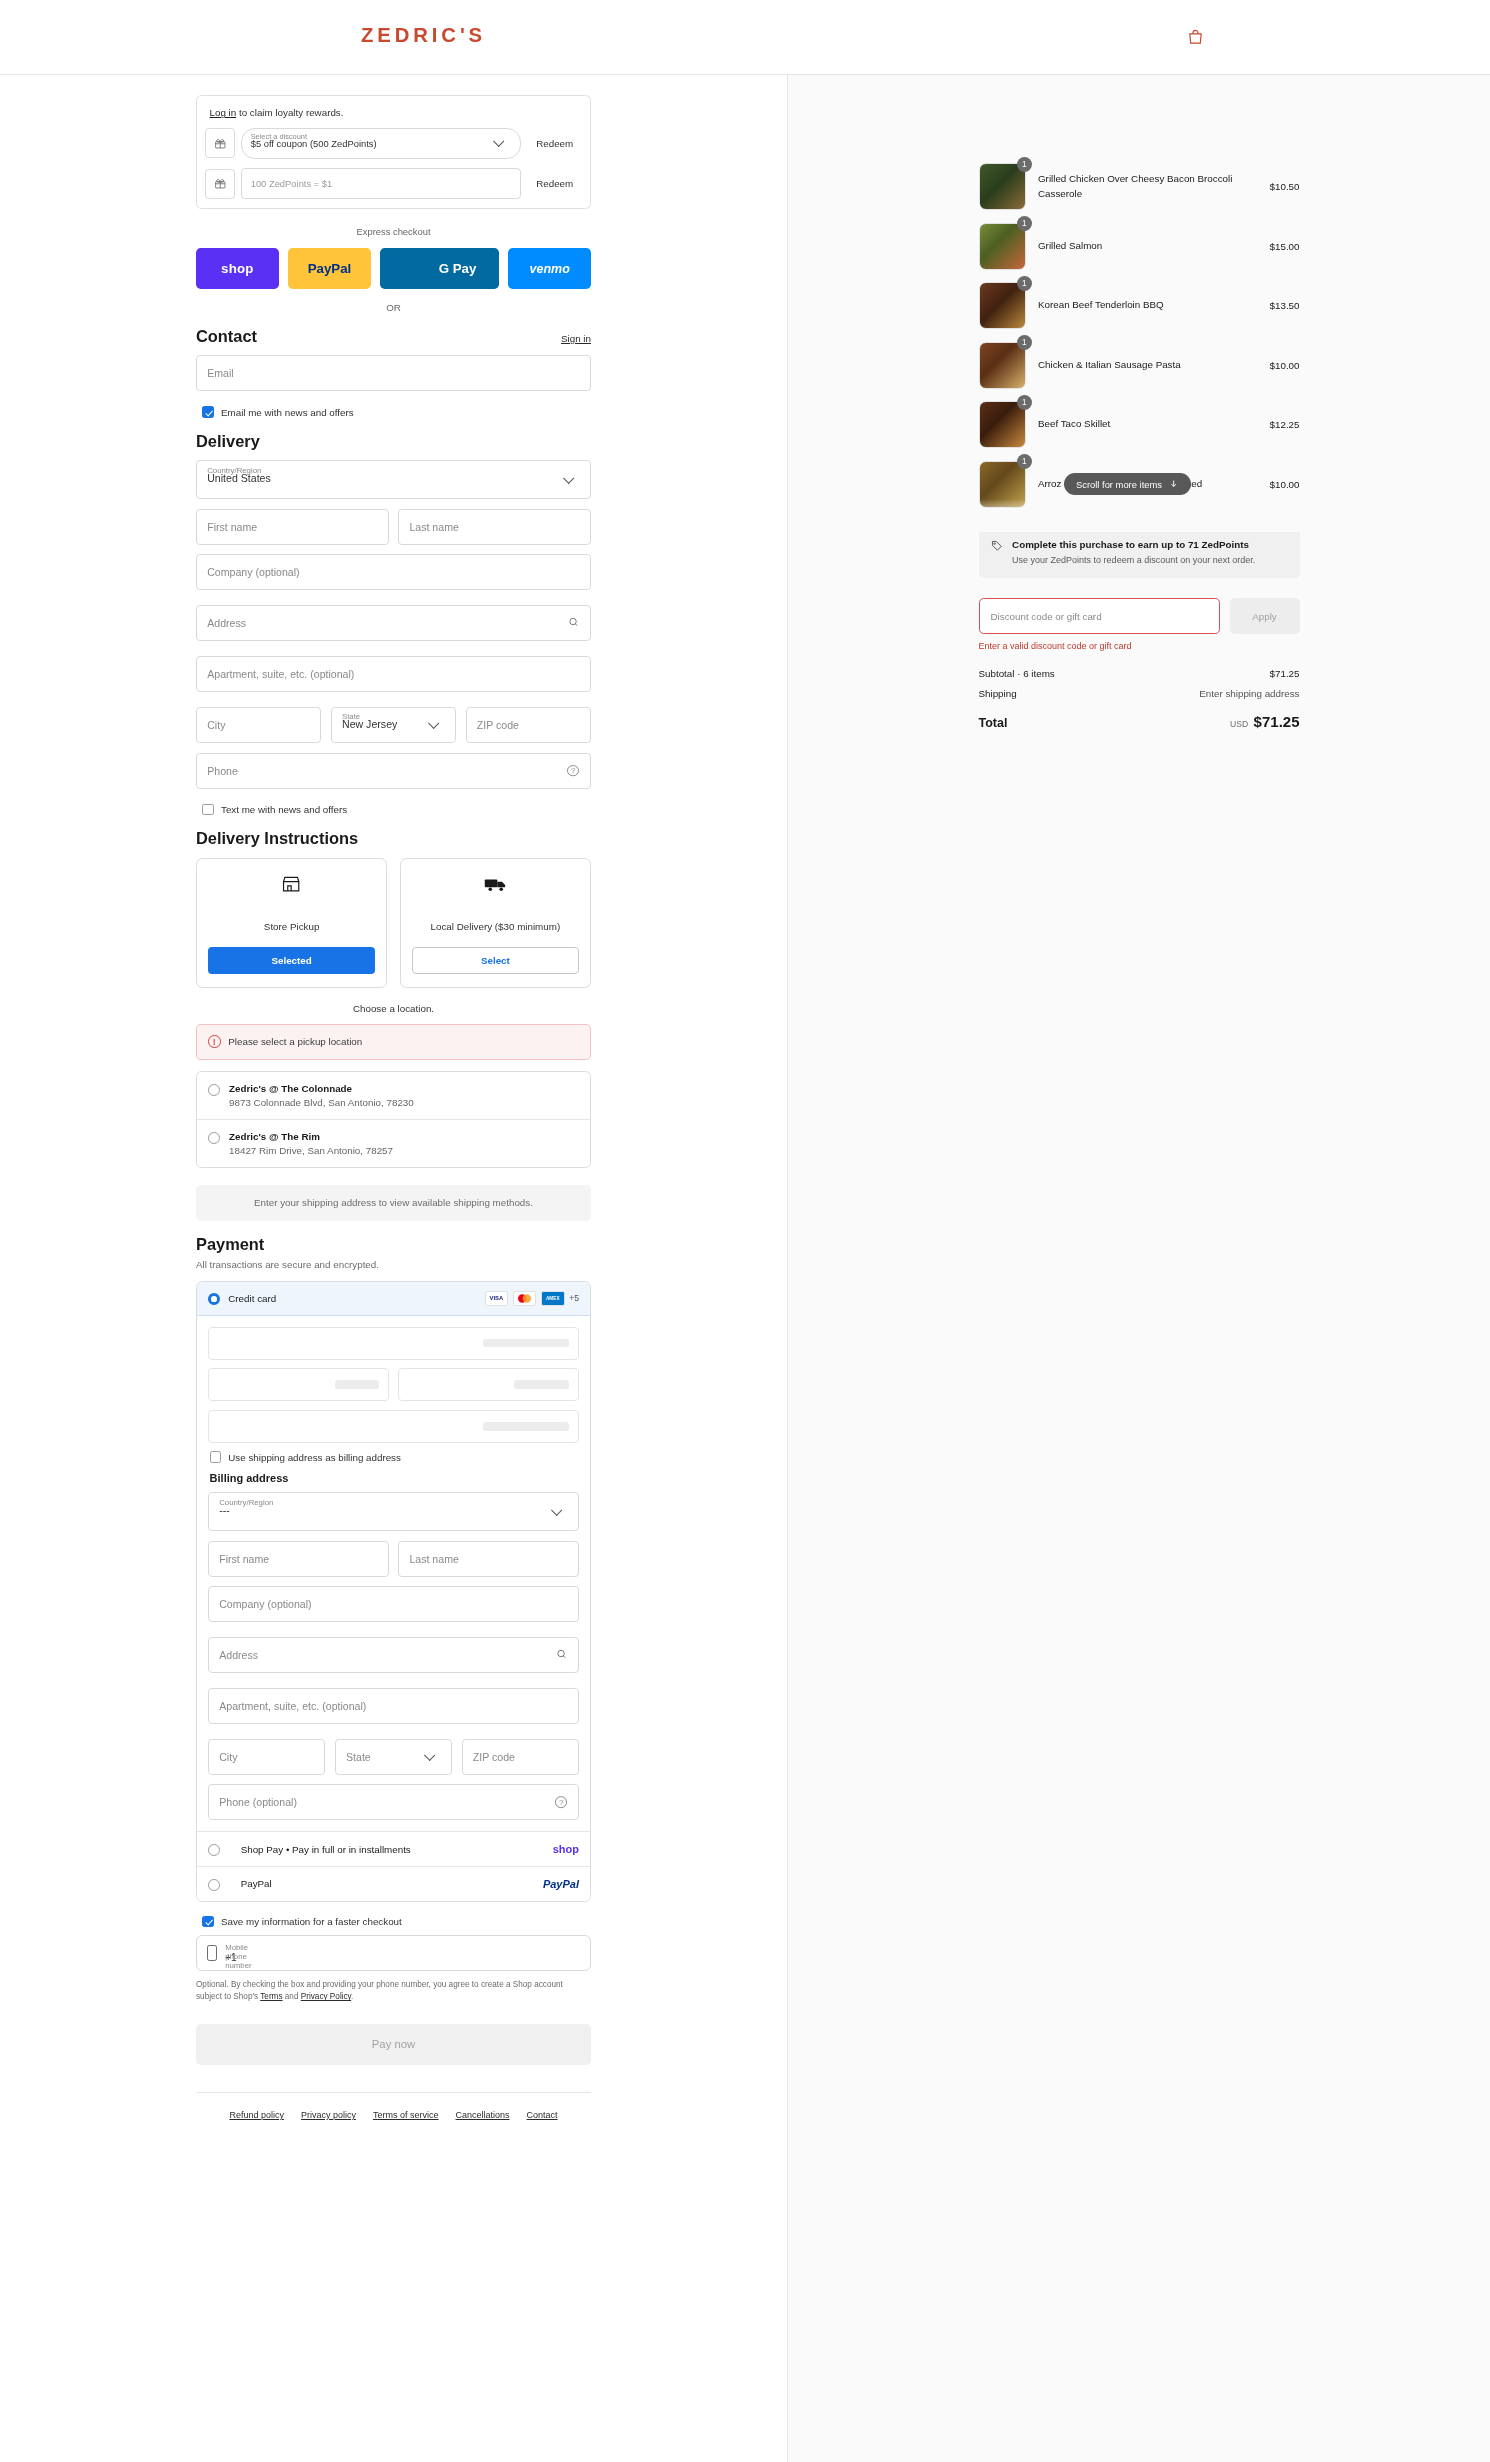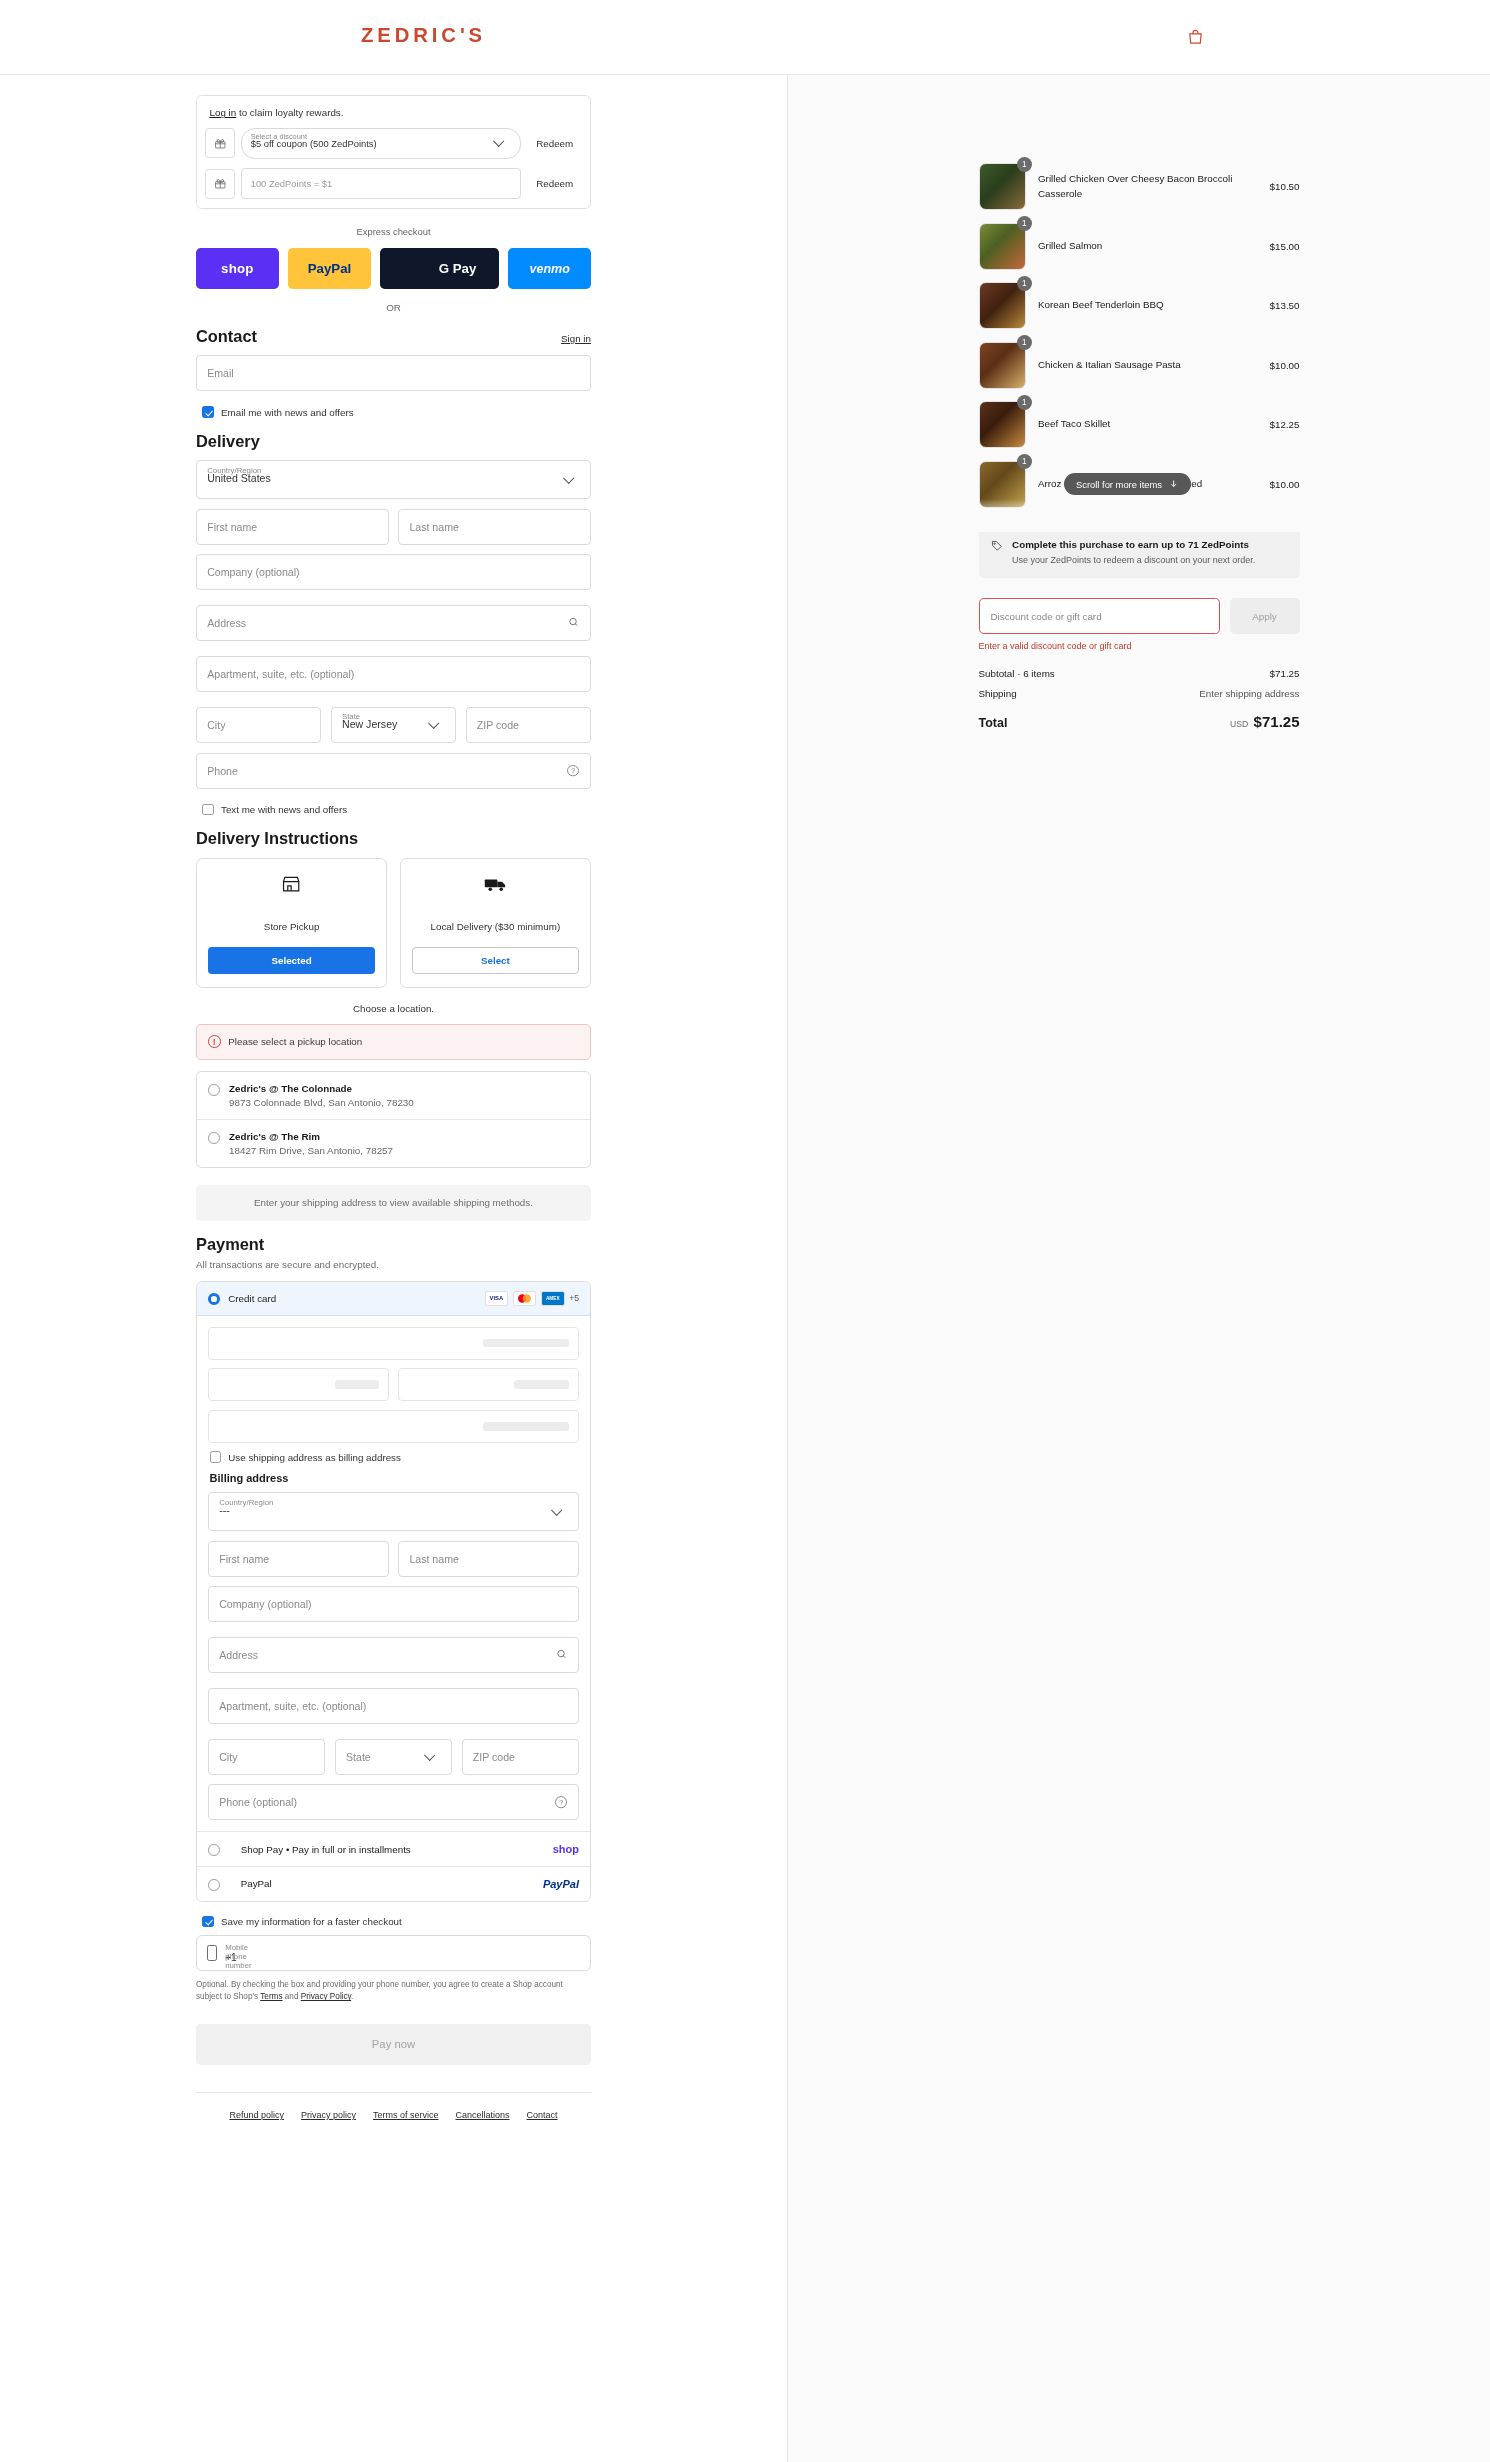--- a/index.html
+++ b/index.html
@@ -176,21 +176,21 @@
     flex:1;
     height:41px;
     border-radius:4.7px;
     display:flex; align-items:center; justify-content:center;
     font-weight:700;
     font-size:13.3px;
     cursor:pointer;
   }
   .w-shop { background:#5a31f4; color:#fff; font-size:13.3px; letter-spacing:0.2px; }
   .w-paypal { background:#ffc439; color:#003087; }
-  .w-gpay { background:#0f172a; color:#fff;padding-left:36px; }
+  .w-gpay { background:#0369a1; color:#fff;padding-left:36px; }
   .w-venmo { background:#008CFF; color:#fff; font-style:italic; font-size:12.5px; }
   .or {
     text-align:center;
     font-size:9.8px;
     color:#666;
     margin:12.5px 0 11px 0;
   }
 
   
   h2.section {

